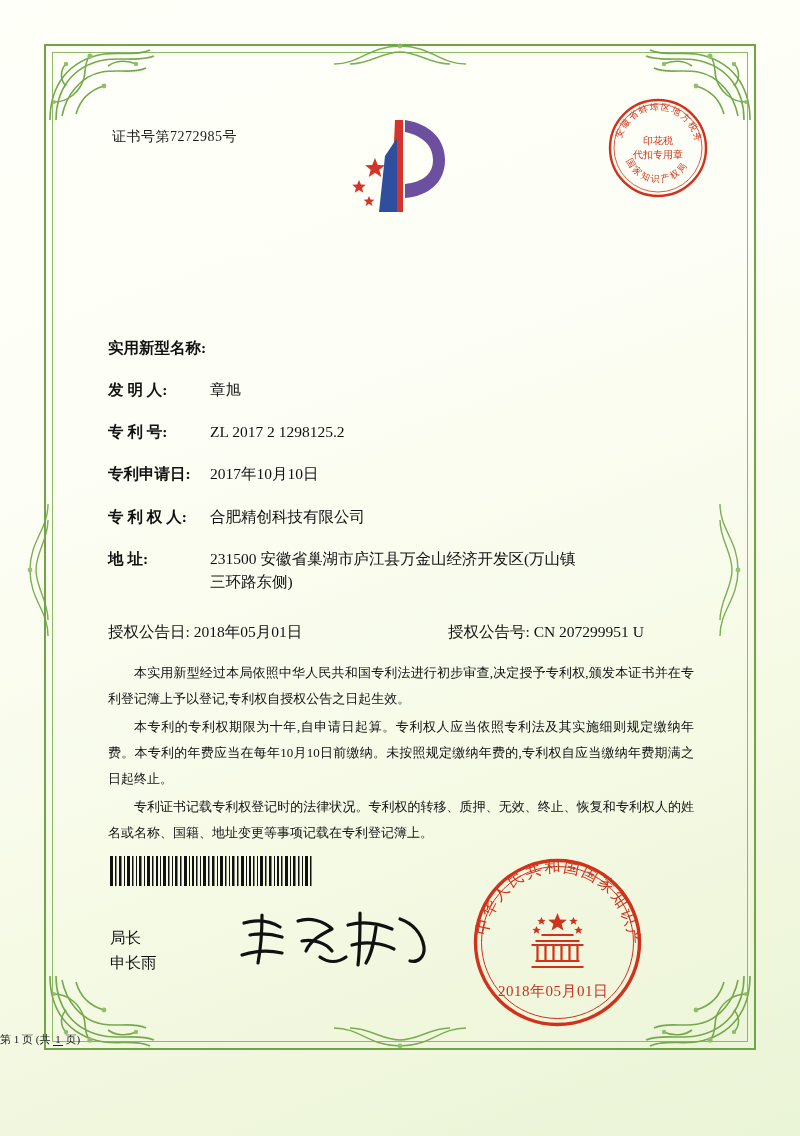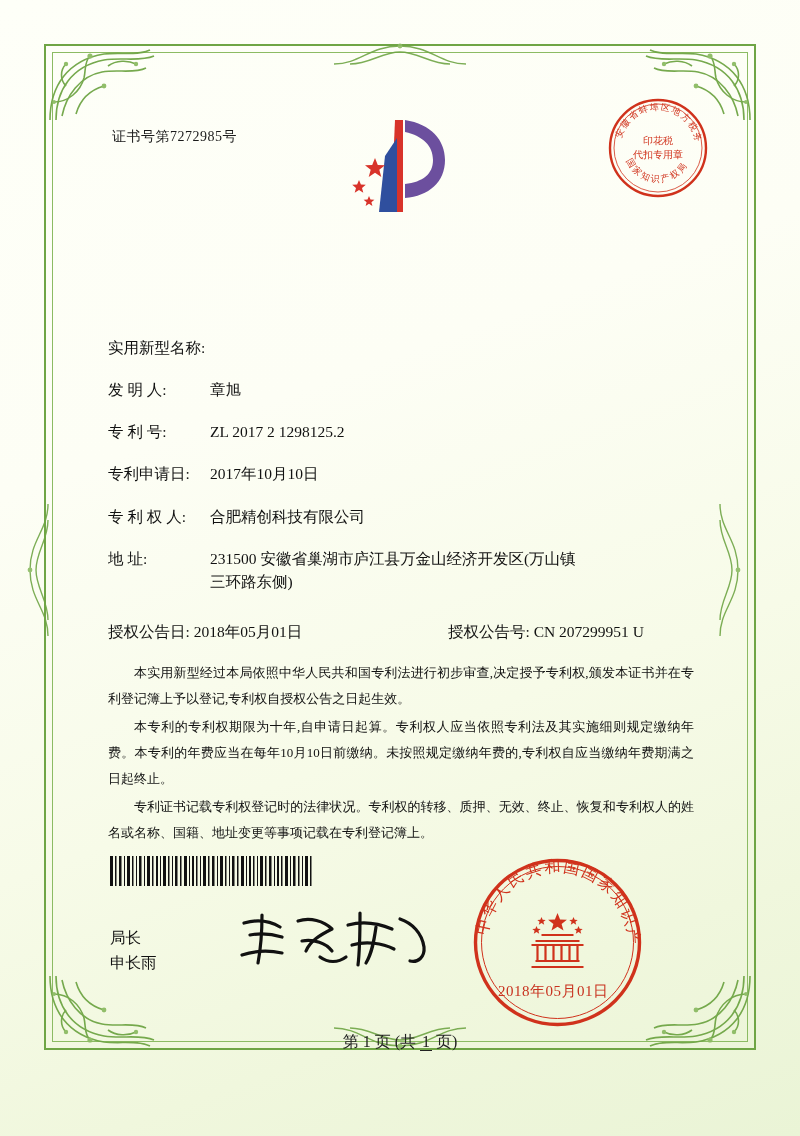--- a/index.html
+++ b/index.html
@@ -110,20 +110,21 @@
   .field-row {
     display: flex;
     align-items: flex-start;
     margin-bottom: 22px;
   }
   .field-label {
     width: 102px;
     flex: 0 0 102px;
     white-space: nowrap;
     letter-spacing: 0px;
+    font-weight: bold;
   }
   .field-value {
     flex: 1;
     font-family: "Liberation Serif", serif;
   }
   .addr-second {
     margin-left: 102px;
     margin-top: 3px;
     margin-bottom: 32px;
     font-size: 15.5px;
@@ -197,22 +198,22 @@
     color: #c8321f;
     letter-spacing: 0.5px;
     font-family: "Liberation Serif", serif;
   }
 
   .page-footer {
     position: absolute;
     left: 0;
     top: 1032px;
     width: 800px;
-    text-align: center;
-    font-size: 16px;
+    text-align: left;
+    font-size: 11px;
     color: #222;
   }
   .page-footer .u {
     border-bottom: 1px solid #222;
     padding: 0 2px;
   }
 </style>
 </head>
 <body>
 

